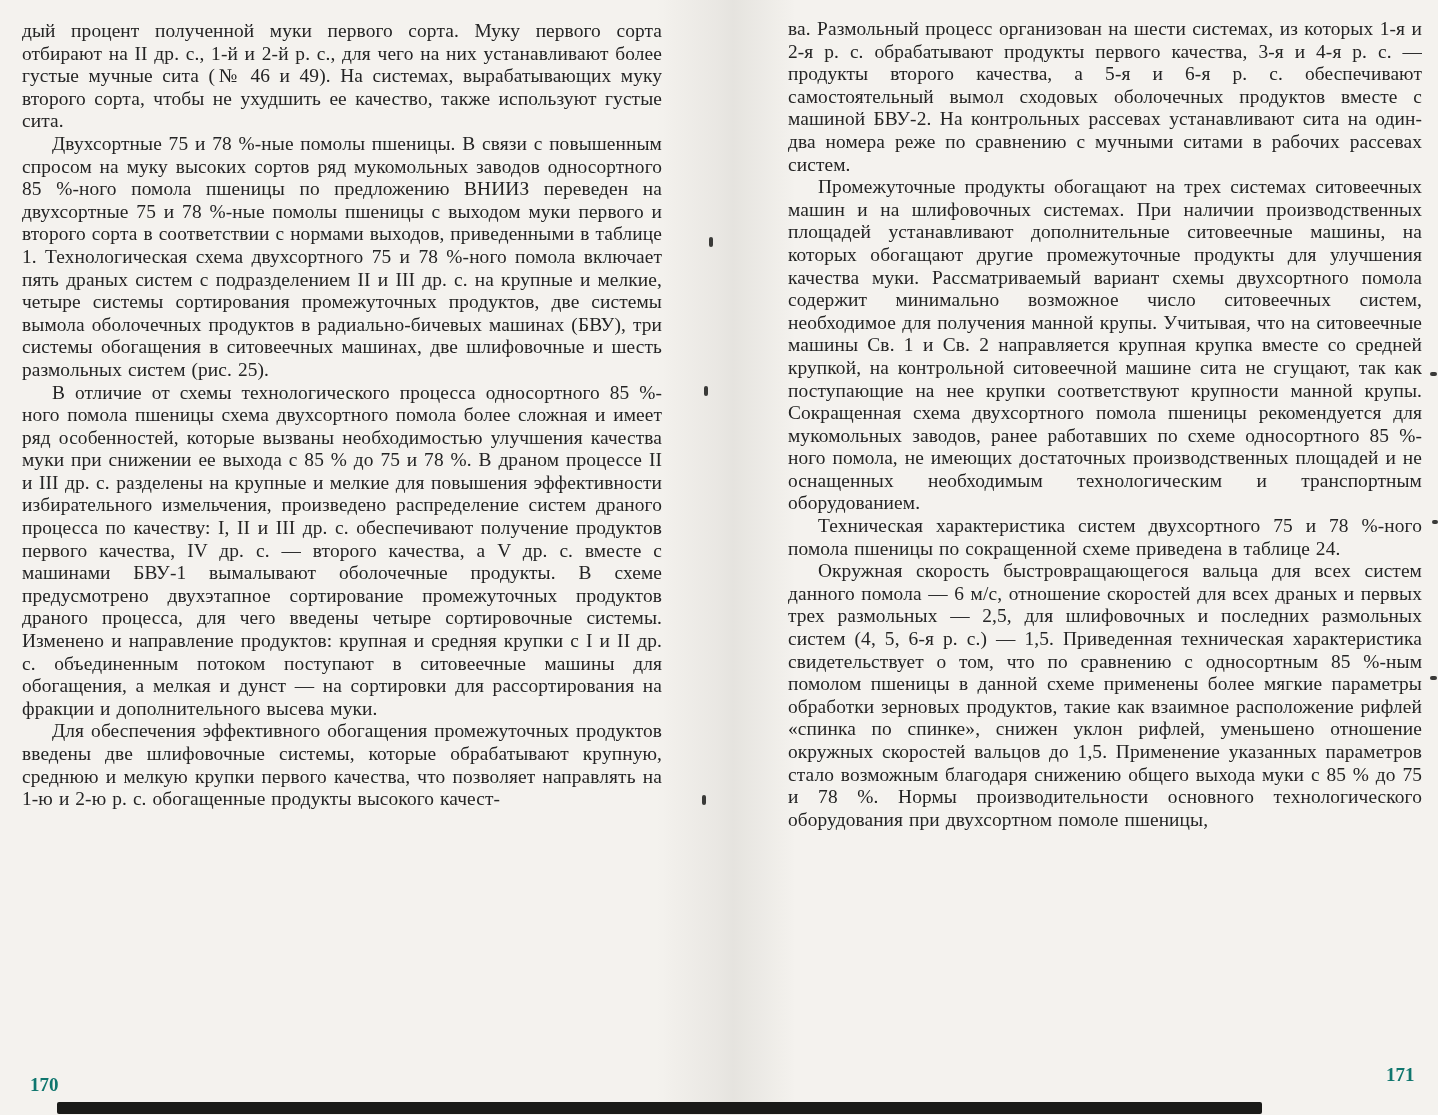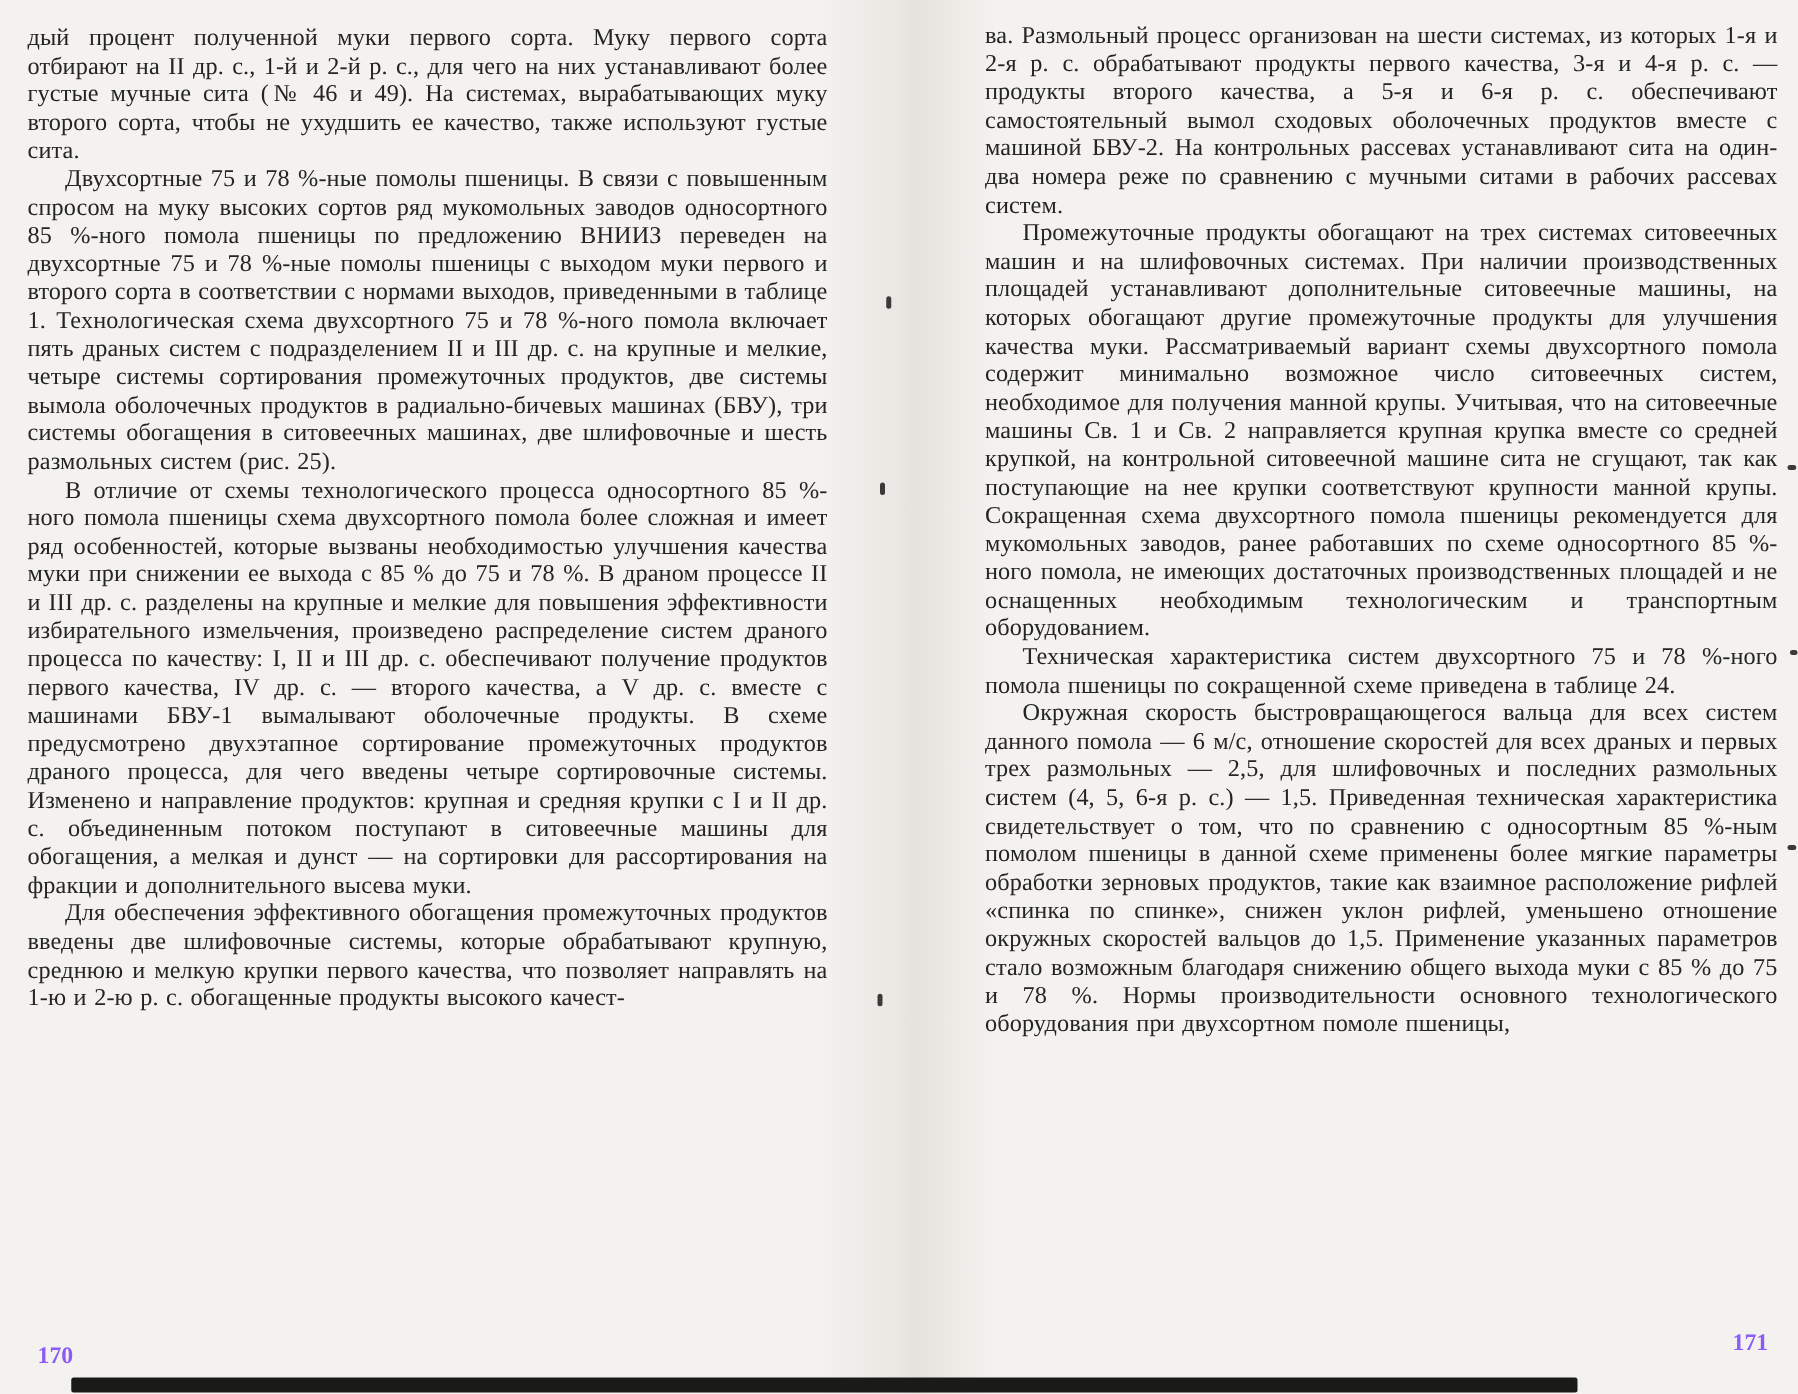--- a/index.html
+++ b/index.html
@@ -43,21 +43,21 @@
   .para.indent {
     text-indent: 30px;
   }
   .lead {
     text-underline-offset: 3px;
   }
   .page-number {
     position: absolute;
     font-size: 19px;
     font-weight: bold;
-    color: #8b5cf6;
+    color: #0f766e;
   }
   .page-number-left {
     left: 30px;
     top: 1074px;
   }
   .page-number-right {
     left: 1386px;
     top: 1064px;
   }
   .gutter-shade {

